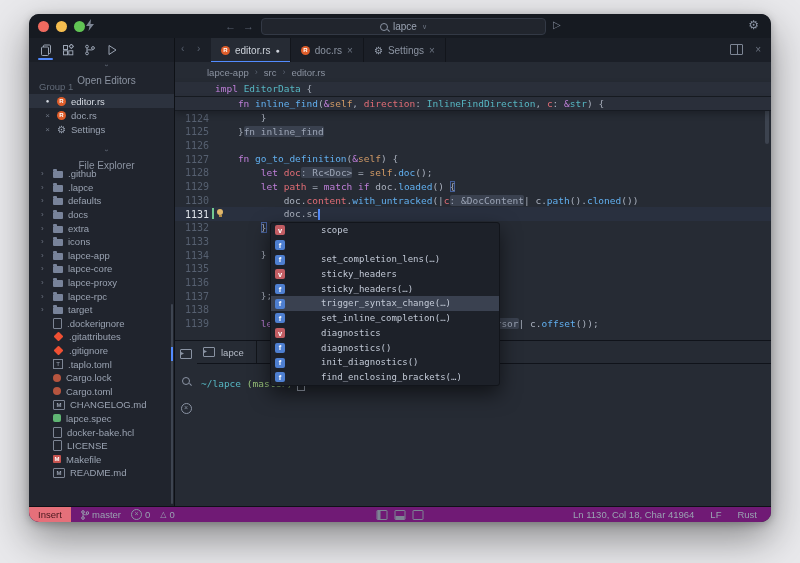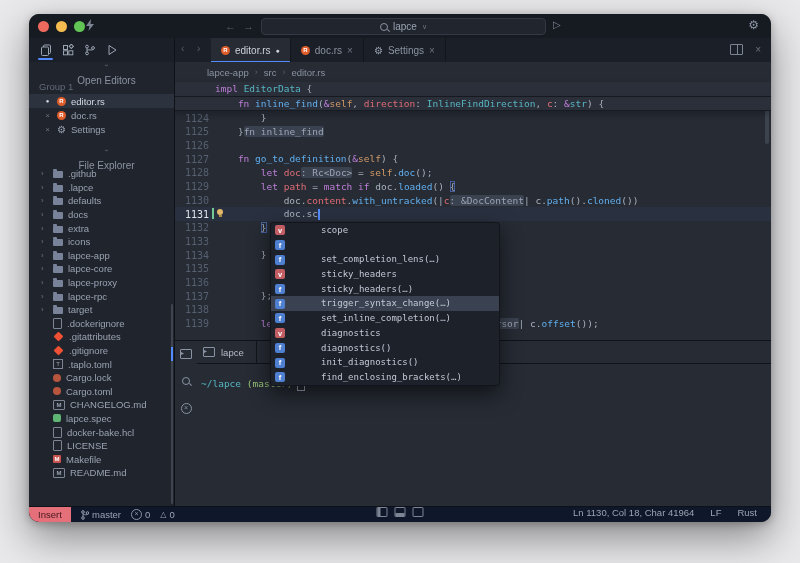--- a/index.html
+++ b/index.html
@@ -93,21 +93,21 @@
   .pstrip{position:absolute;left:0;top:0;width:22px;bottom:0;display:flex;flex-direction:column;align-items:center;padding-top:6px;gap:13px;}
   .pstrip .pic{position:relative;width:14px;height:14px;display:flex;align-items:center;justify-content:center;}
   .pic.active::before{content:"";position:absolute;left:-8px;top:0;width:2px;height:14px;background:#528bff;}
   .circlex{width:9px;height:9px;border:1px solid #8a93a3;border-radius:50%;color:#8a93a3;font-size:7px;line-height:8px;text-align:center;}
   .phead{position:absolute;left:22px;right:0;top:0;height:22px;border-bottom:1px solid #10131a;display:flex;}
   .ptab{display:flex;align-items:center;gap:6px;padding:0 12px 0 6px;font-size:9.5px;color:#b6bdc9;border-right:1px solid #12151b;}
   .pbody{position:absolute;left:22px;top:22px;right:0;bottom:0;font:9.5px/14px "DejaVu Sans Mono",monospace;padding:14px 0 0 4px;}
   .tpath{color:#56b6c2;} .tbranch{color:#98c379;}
   .tcursor{display:inline-block;width:6px;height:10px;border:1px solid #9aa3b2;vertical-align:middle;margin-left:4px;}
   
-  .statusbar{position:absolute;left:0;right:0;bottom:0;height:15px;background:#0f172a;border-top:1px solid #0e1116;display:flex;font-size:9.5px;color:#9aa3b2;}
+  .statusbar{position:absolute;left:0;right:0;bottom:0;height:15px;background:#701a75;border-top:1px solid #0e1116;display:flex;align-items:center;font-size:9.5px;color:#9aa3b2;}
   .mode{height:15px;min-width:34px;background:#e5707a;color:#47171d;display:flex;align-items:center;justify-content:center;font-size:9.5px;padding:0 4px;}
   .sb-item{display:flex;align-items:center;gap:3px;margin-left:10px;}
   .sb-center{position:absolute;left:50%;transform:translateX(-50%);display:flex;gap:7px;}
   .ptog{width:9px;height:8px;border:1px solid #7d8594;border-radius:1px;position:relative;}
   .ptog.l::after{content:"";position:absolute;left:0;top:0;bottom:0;width:3px;background:#7d8594;}
   .ptog.b::after{content:"";position:absolute;left:0;right:0;bottom:0;height:3px;background:#7d8594;}
   .sb-right{margin-left:auto;display:flex;gap:16px;padding-right:14px;}
   svg{display:block;}
 </style>
 </head>

